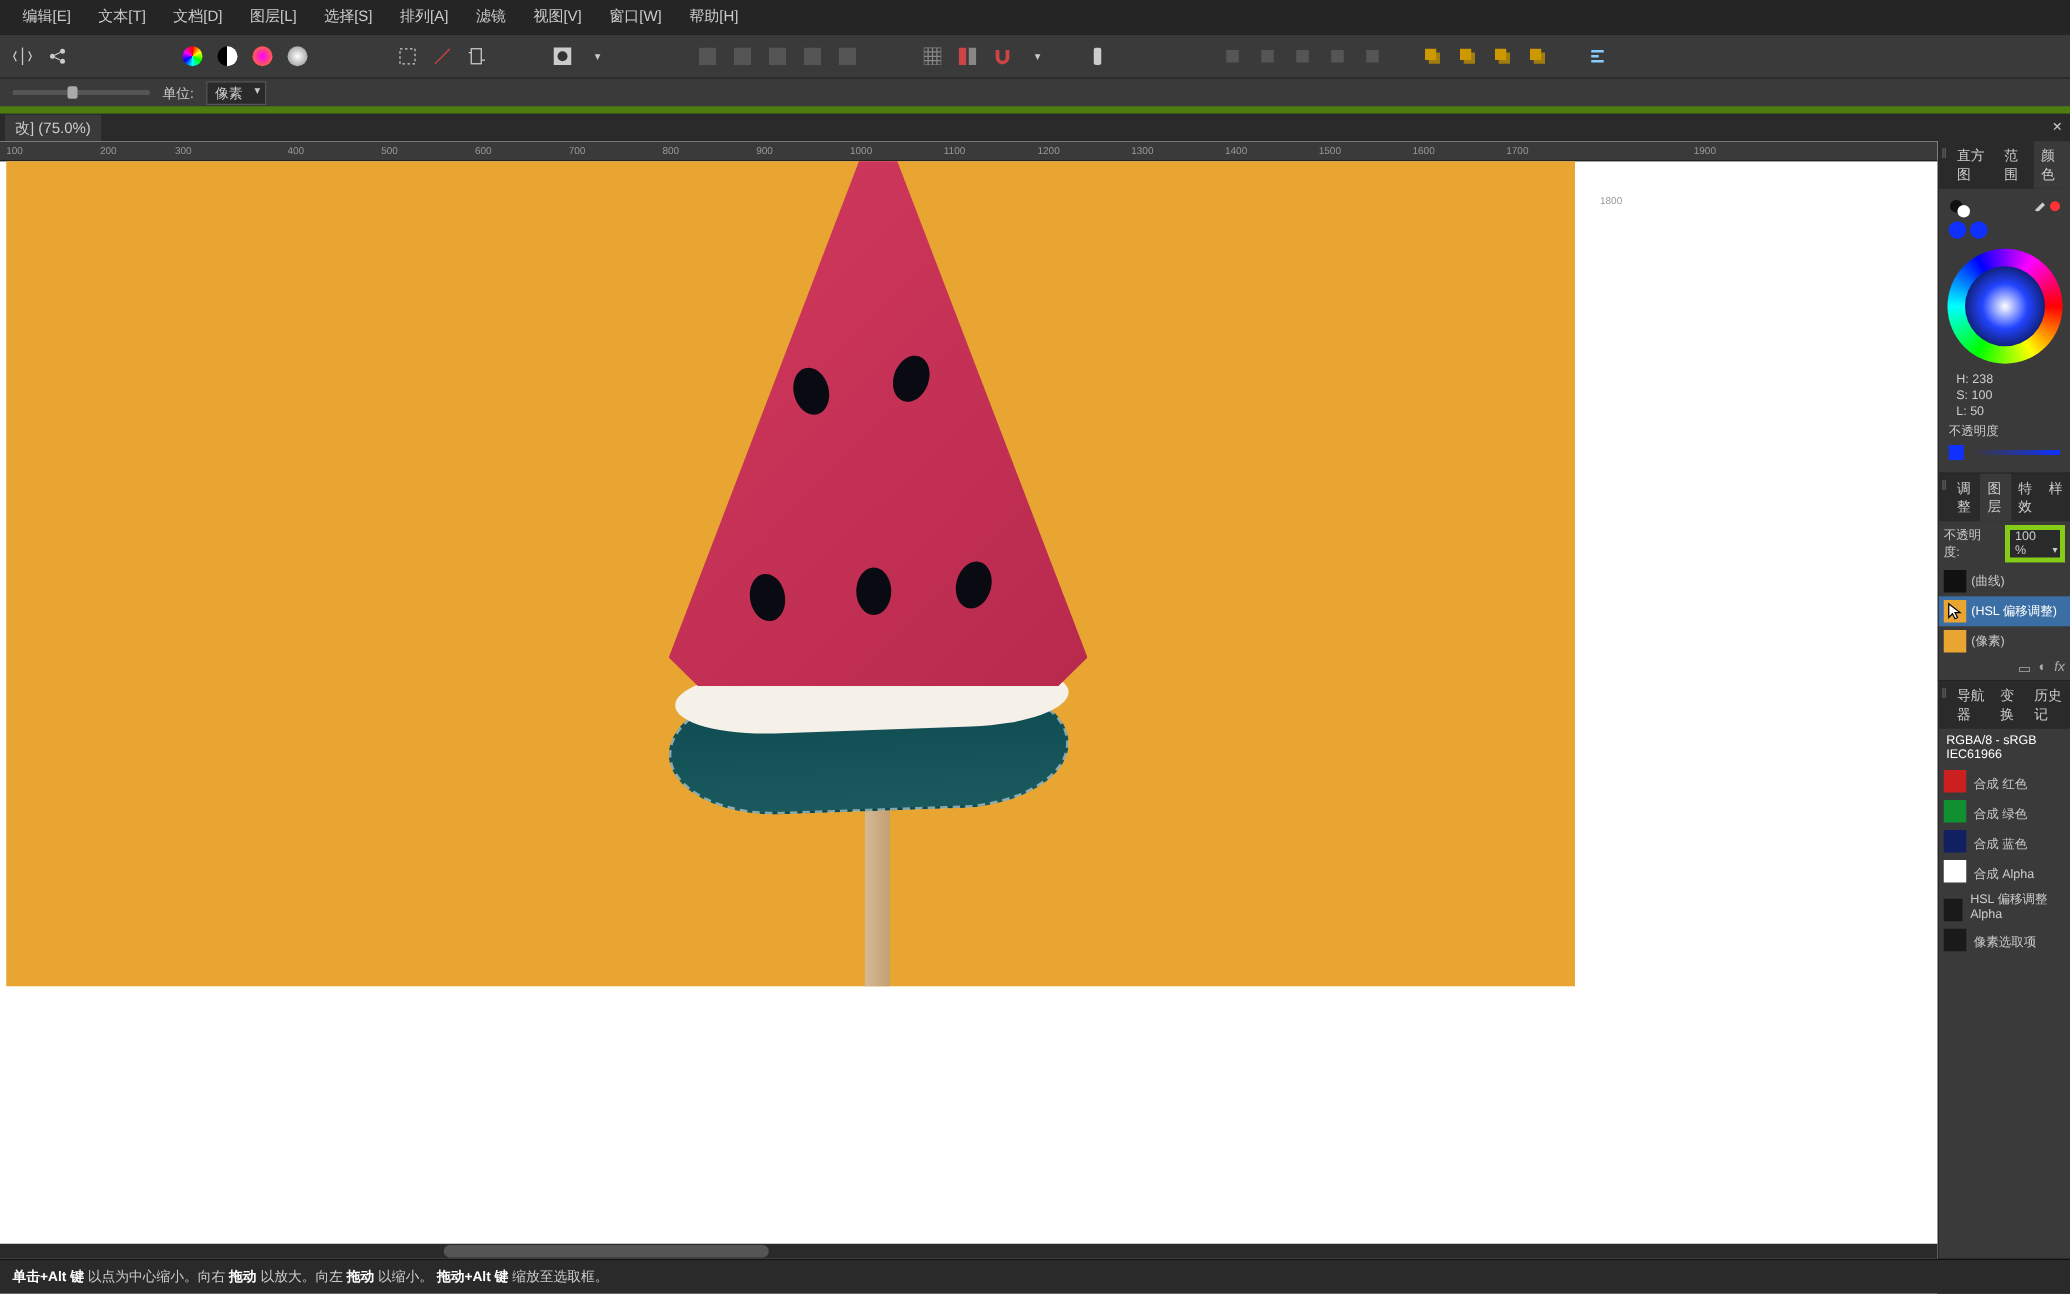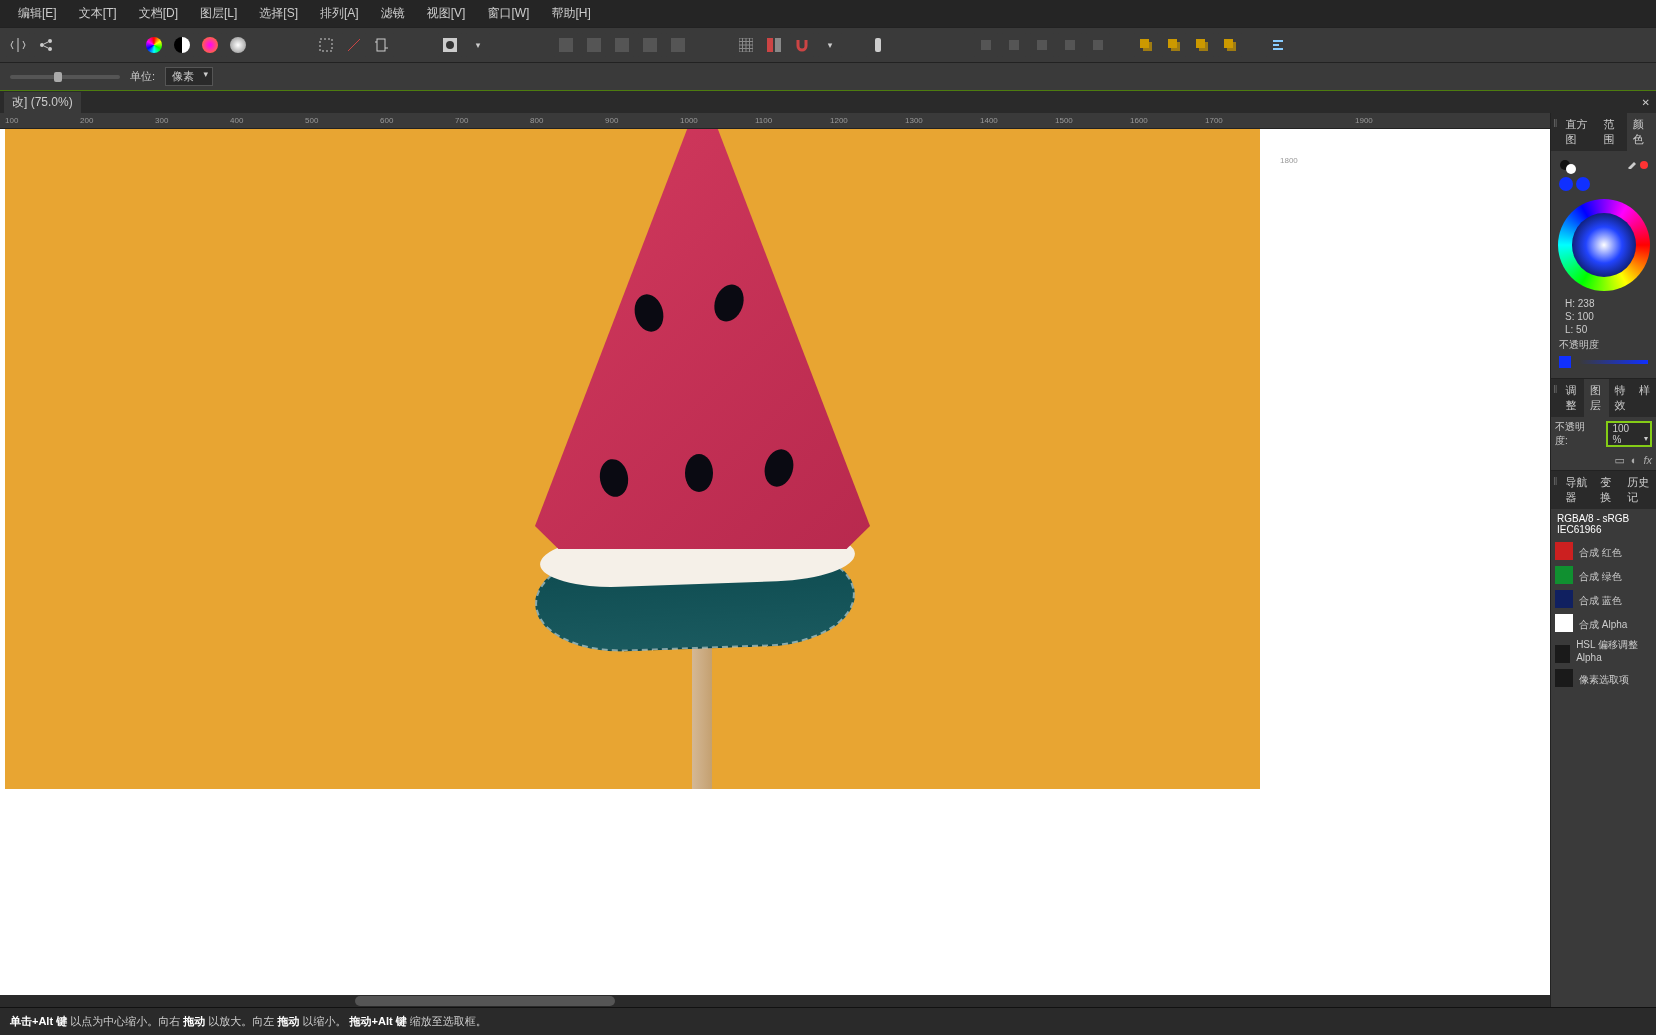--- a/index.html
+++ b/index.html
@@ -3,21 +3,21 @@
 <meta charset="utf-8">
 <style>
 * { margin:0; padding:0; box-sizing:border-box; font-family:"Microsoft YaHei",Arial,sans-serif; }
 body { background:#323232; color:#ccc; font-size:12px; overflow:hidden; width:1656px; height:1035px; position:relative; }
 .menubar { height:27px; background:#252525; display:flex; align-items:center; padding:0 8px; gap:2px; }
 .menubar .mi { padding:18px 10px; cursor:default; }
 .toolbar { height:36px; background:#3a3a3a; border-top:1px solid #222; border-bottom:1px solid #222; display:flex; align-items:center; padding:0 6px; gap:4px; }
 .tb-btn { width:24px; height:24px; background:#3a3a3a; border-radius:2px; display:flex; align-items:center; justify-content:center; cursor:pointer; }
 .tb-sep { width:16px; }
 .circle { width:16px; height:16px; border-radius:50%; }
-.opts-bar { height:28px; background:#3a3a3a; border-bottom:1px solid #4d7c0f; display:flex; align-items:center; padding:0 10px; gap:10px; font-size:11px; }
+.opts-bar { height:28px; background:#3a3a3a; border-bottom:6px solid #4d7c0f; display:flex; align-items:center; padding:0 10px; gap:10px; font-size:11px; }
 .slider-tiny { width:110px; height:4px; background:#555; position:relative; border-radius:2px; }
 .slider-tiny .knob { position:absolute; width:8px; height:10px; background:#aaa; top:-3px; left:40%; border-radius:2px; }
 .select { background:#2a2a2a; border:1px solid #555; padding:1px 18px 1px 6px; position:relative; }
 .select::after { content:"▾"; position:absolute; right:4px; top:1px; font-size:9px; }
 .tab-strip { height:22px; background:#2a2a2a; display:flex; align-items:center; padding-left:4px; }
 .doc-tab { padding:2px 8px; background:#3a3a3a; display:flex; gap:6px; align-items:center; }
 .close-x { font-size:10px; cursor:pointer; margin-left:auto; margin-right:6px; }
 .workspace { position:absolute; top:113px; left:0; right:0; bottom:0; display:flex; }
 .canvas-area { flex:1; background:#ffffff; position:relative; overflow:hidden; }
 .ruler-h { position:absolute; top:0; left:0; right:0; height:16px; background:#3a3a3a; border-bottom:1px solid #222; }
@@ -35,21 +35,21 @@
 .panel-tabs .pt.active { background:#3a3a3a; }
 .color-panel { padding:8px 4px; }
 .color-wheel { width:92px; height:92px; margin:6px auto; border-radius:50%; background:conic-gradient(from 90deg,#f00,#ff0,#0f0,#0ff,#00f,#f0f,#f00); position:relative; }
 .color-wheel::after { content:""; position:absolute; inset:14px; border-radius:50%; background:radial-gradient(circle,#fff,#2244ff 40%,#000); }
 .hsl-read { font-size:10px; line-height:13px; padding-left:10px; }
 .opacity-row { display:flex; align-items:center; gap:4px; font-size:10px; padding:2px 4px; }
 .op-swatch { width:12px; height:12px; background:#1030ff; }
 .op-slider { flex:1; height:4px; background:linear-gradient(90deg,#fff0,#1030ff); margin-left:4px; }
 .layers-panel { border-top:1px solid #222; }
 .layer-op { display:flex; padding:3px 4px; font-size:10px; gap:16px; align-items:center; }
-.layer-op .val { background:#2a2a2a; border:2px solid #84cc16; padding:0 14px 0 4px; position:relative; }
+.layer-op .val { background:#2a2a2a; border:4px solid #84cc16; padding:0 14px 0 4px; position:relative; }
 .layer-op .val::after { content:"▾"; position:absolute; right:2px; font-size:8px; }
 .layer-row { display:flex; align-items:center; padding:3px 4px; gap:4px; font-size:10px; }
 .layer-row.sel { background:#3a6ea5; color:#fff; }
 .layer-thumb { width:18px; height:18px; background:#222; flex-shrink:0; }
 .layer-icons { padding:3px 4px; display:flex; justify-content:flex-end; gap:6px; font-size:11px; color:#aaa; }
 .channels-panel { border-top:1px solid #222; flex:1; }
 .ch-head { padding:4px 6px; font-size:10px; color:#fff; }
 .ch-row { display:flex; align-items:flex-end; gap:6px; padding:3px 4px; font-size:10px; }
 .ch-sw { width:18px; height:18px; }
 .statusbar { position:absolute; bottom:0; left:0; right:0; height:28px; background:#2a2a2a; border-top:1px solid #111; display:flex; align-items:center; padding:0 10px; font-size:11px; }
@@ -264,21 +264,21 @@
     <span>改] (75.0%)</span>
   </div>
   <span class="close-x">✕</span>
 </div>
 
 <div class="workspace">
   <div class="canvas-area">
     <div class="ruler-h" id="ruler">
         <span class="tick" style="left: 5px;">100</span>
         <span class="tick" style="left: 80px;">200</span>
-        <span class="tick" style="left: 155px;">300</span>
+        <span class="tick" style="left: 140px;">300</span>
         <span class="tick" style="left: 230px;">400</span>
         <span class="tick" style="left: 305px;">500</span>
         <span class="tick" style="left: 380px;">600</span>
         <span class="tick" style="left: 455px;">700</span>
         <span class="tick" style="left: 530px;">800</span>
         <span class="tick" style="left: 605px;">900</span>
         <span class="tick" style="left: 680px;">1000</span>
         <span class="tick" style="left: 755px;">1100</span>
         <span class="tick" style="left: 830px;">1200</span>
         <span class="tick" style="left: 905px;">1300</span>
@@ -345,20 +345,38 @@
         <span style="padding:4px 2px;color:#666">‖</span>
         <span class="pt">调整</span>
         <span class="pt active">图层</span>
         <span class="pt">特效</span>
         <span class="pt">样</span>
       </div>
       <div class="layer-op">
         <span>不透明度:</span>
         <span class="val">100 %</span>
       </div>
+      <div id="layer-list">
+          <div class="layer-row">
+            <span class="layer-thumb" style="background:#111"></span>
+            <span>(曲线)</span>
+          </div>
+          <div class="layer-row sel">
+            <span class="layer-thumb" style="background:#e8a532">
+              <svg width="18" height="18">
+                <path d="M4 3l0 11 3-3 2 4 2-1-2-4 4 0z" fill="#fff" stroke="#000"></path>
+              </svg>
+            </span>
+            <span>(HSL 偏移调整)</span>
+          </div>
+          <div class="layer-row">
+            <span class="layer-thumb" style="background:#e8a532"></span>
+            <span>(像素)</span>
+          </div>
+        </div>
       <div class="layer-icons">
         <span>▭</span>
         <span>◐</span>
         <span><i>fx</i></span>
       </div>
     </div>
 
     <div class="channels-panel">
       <div class="panel-tabs">
         <span style="padding:4px 2px;color:#666">‖</span>

